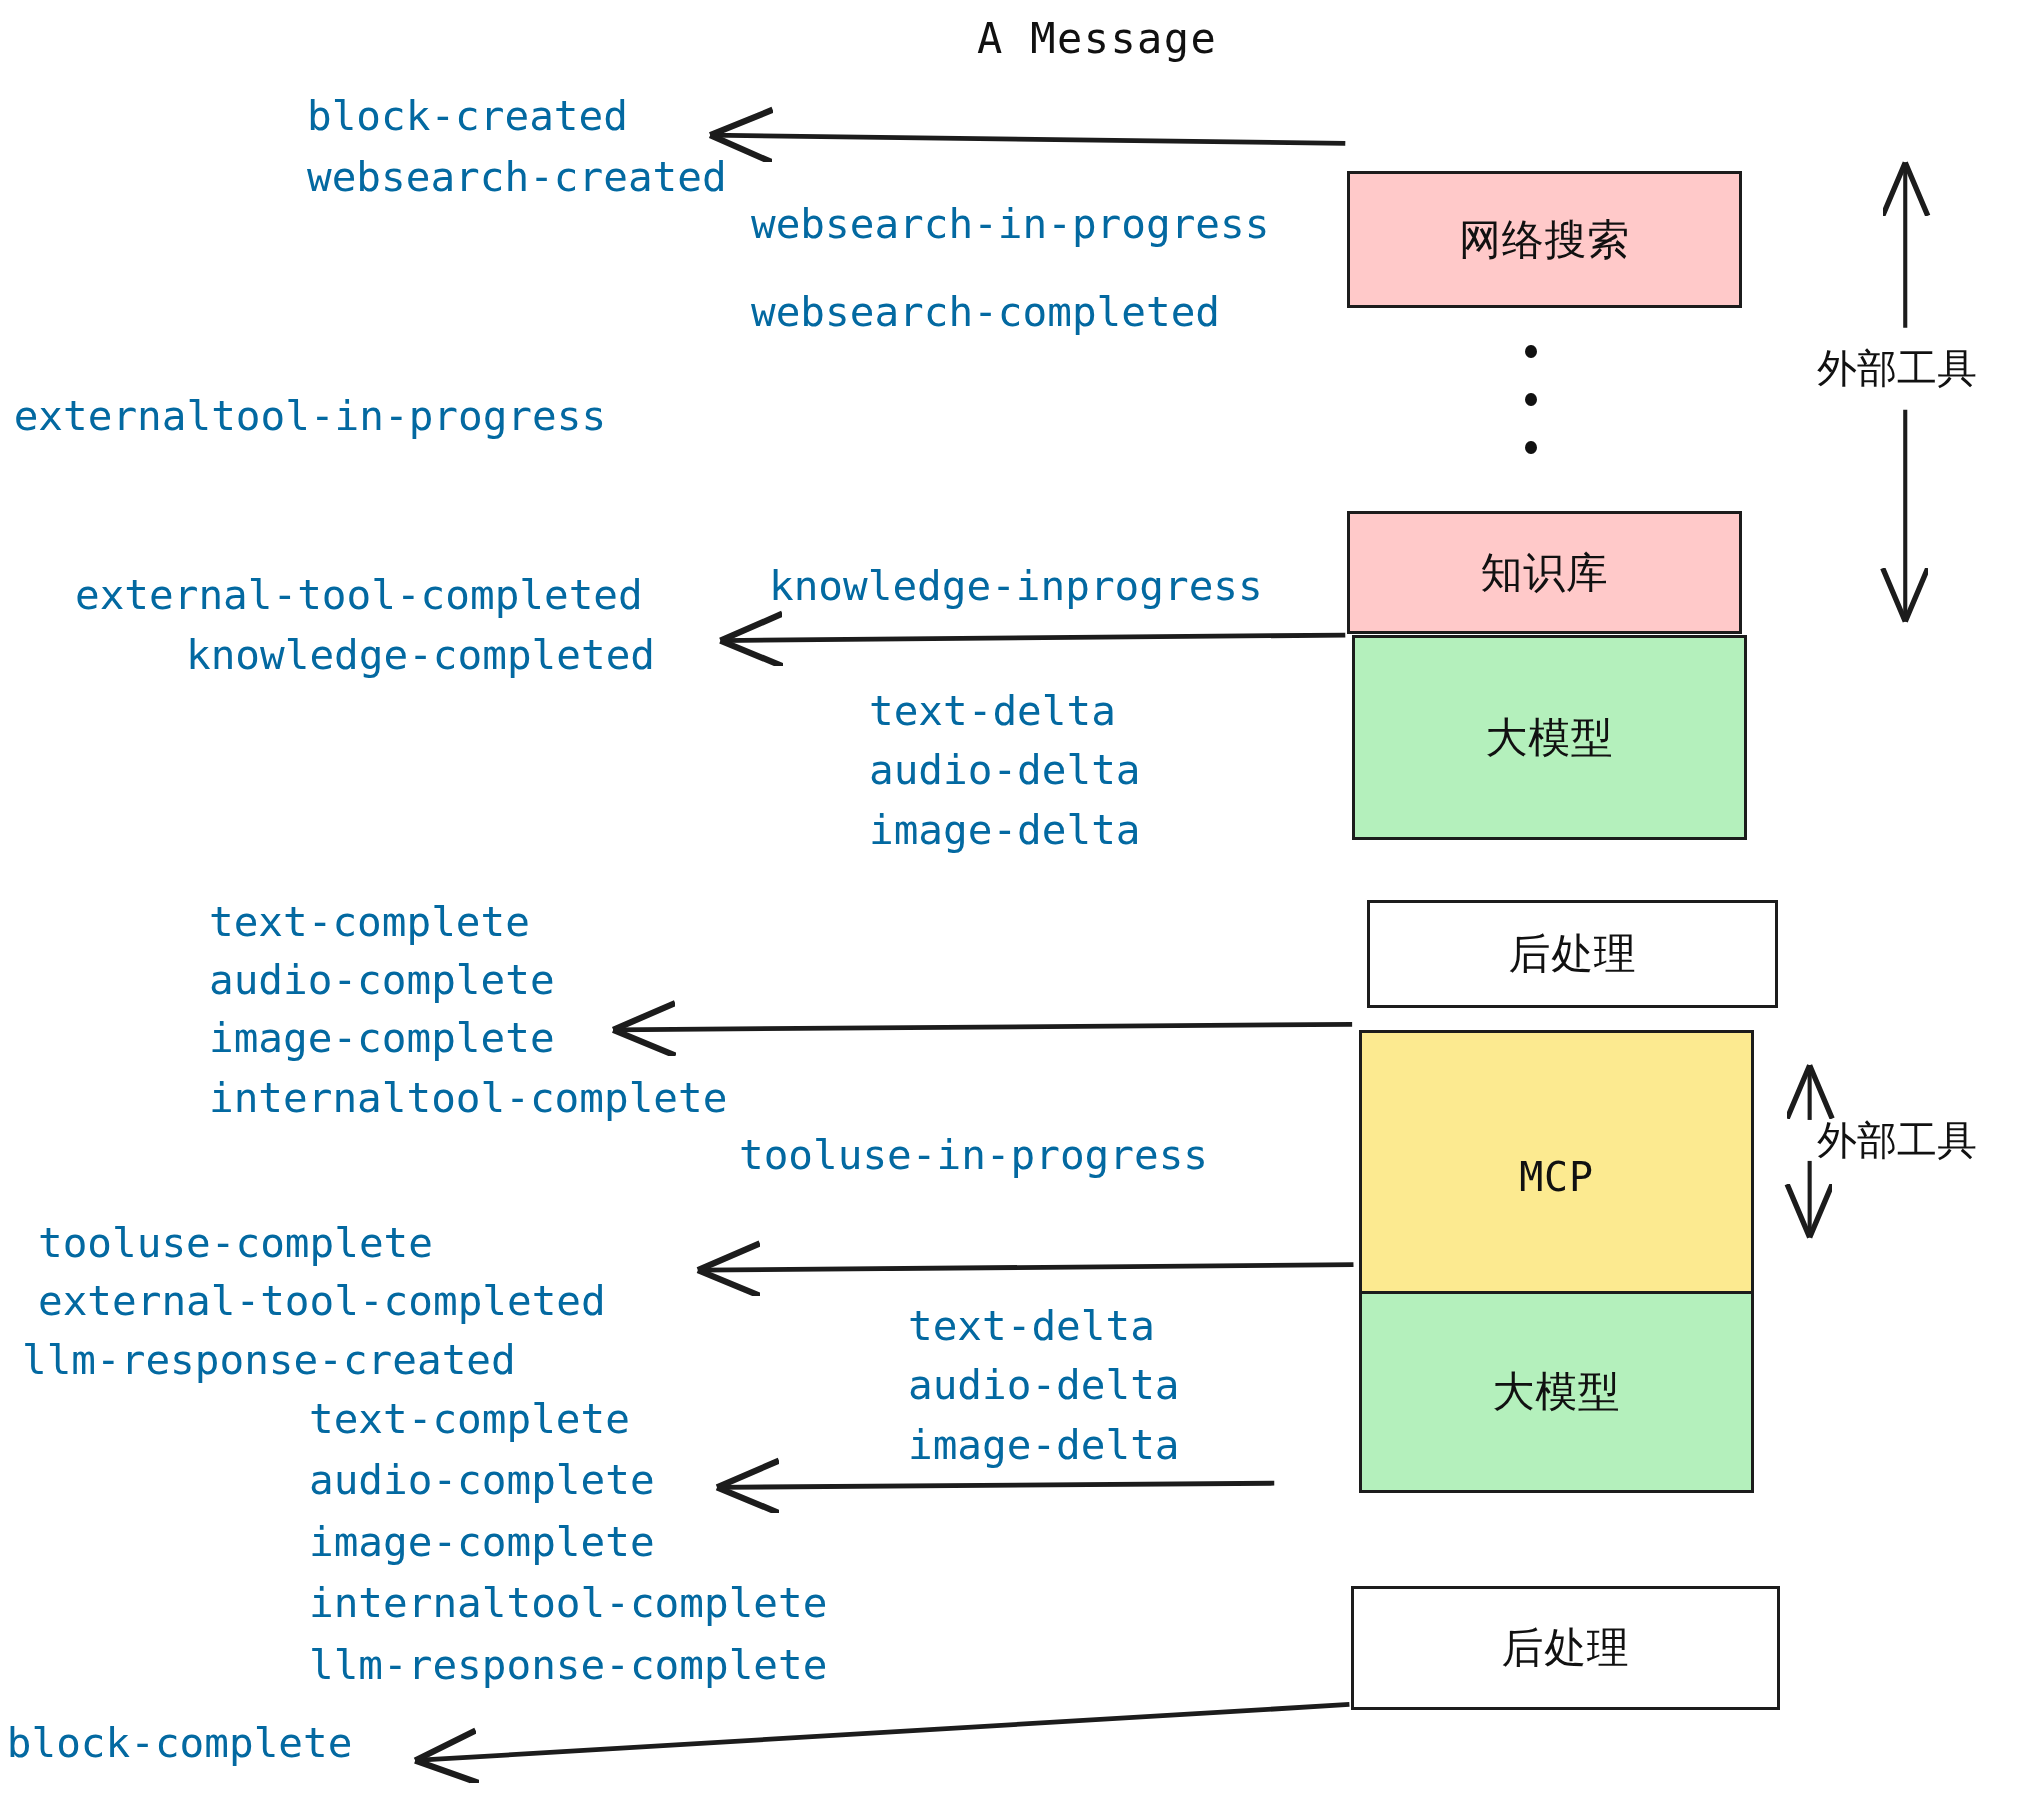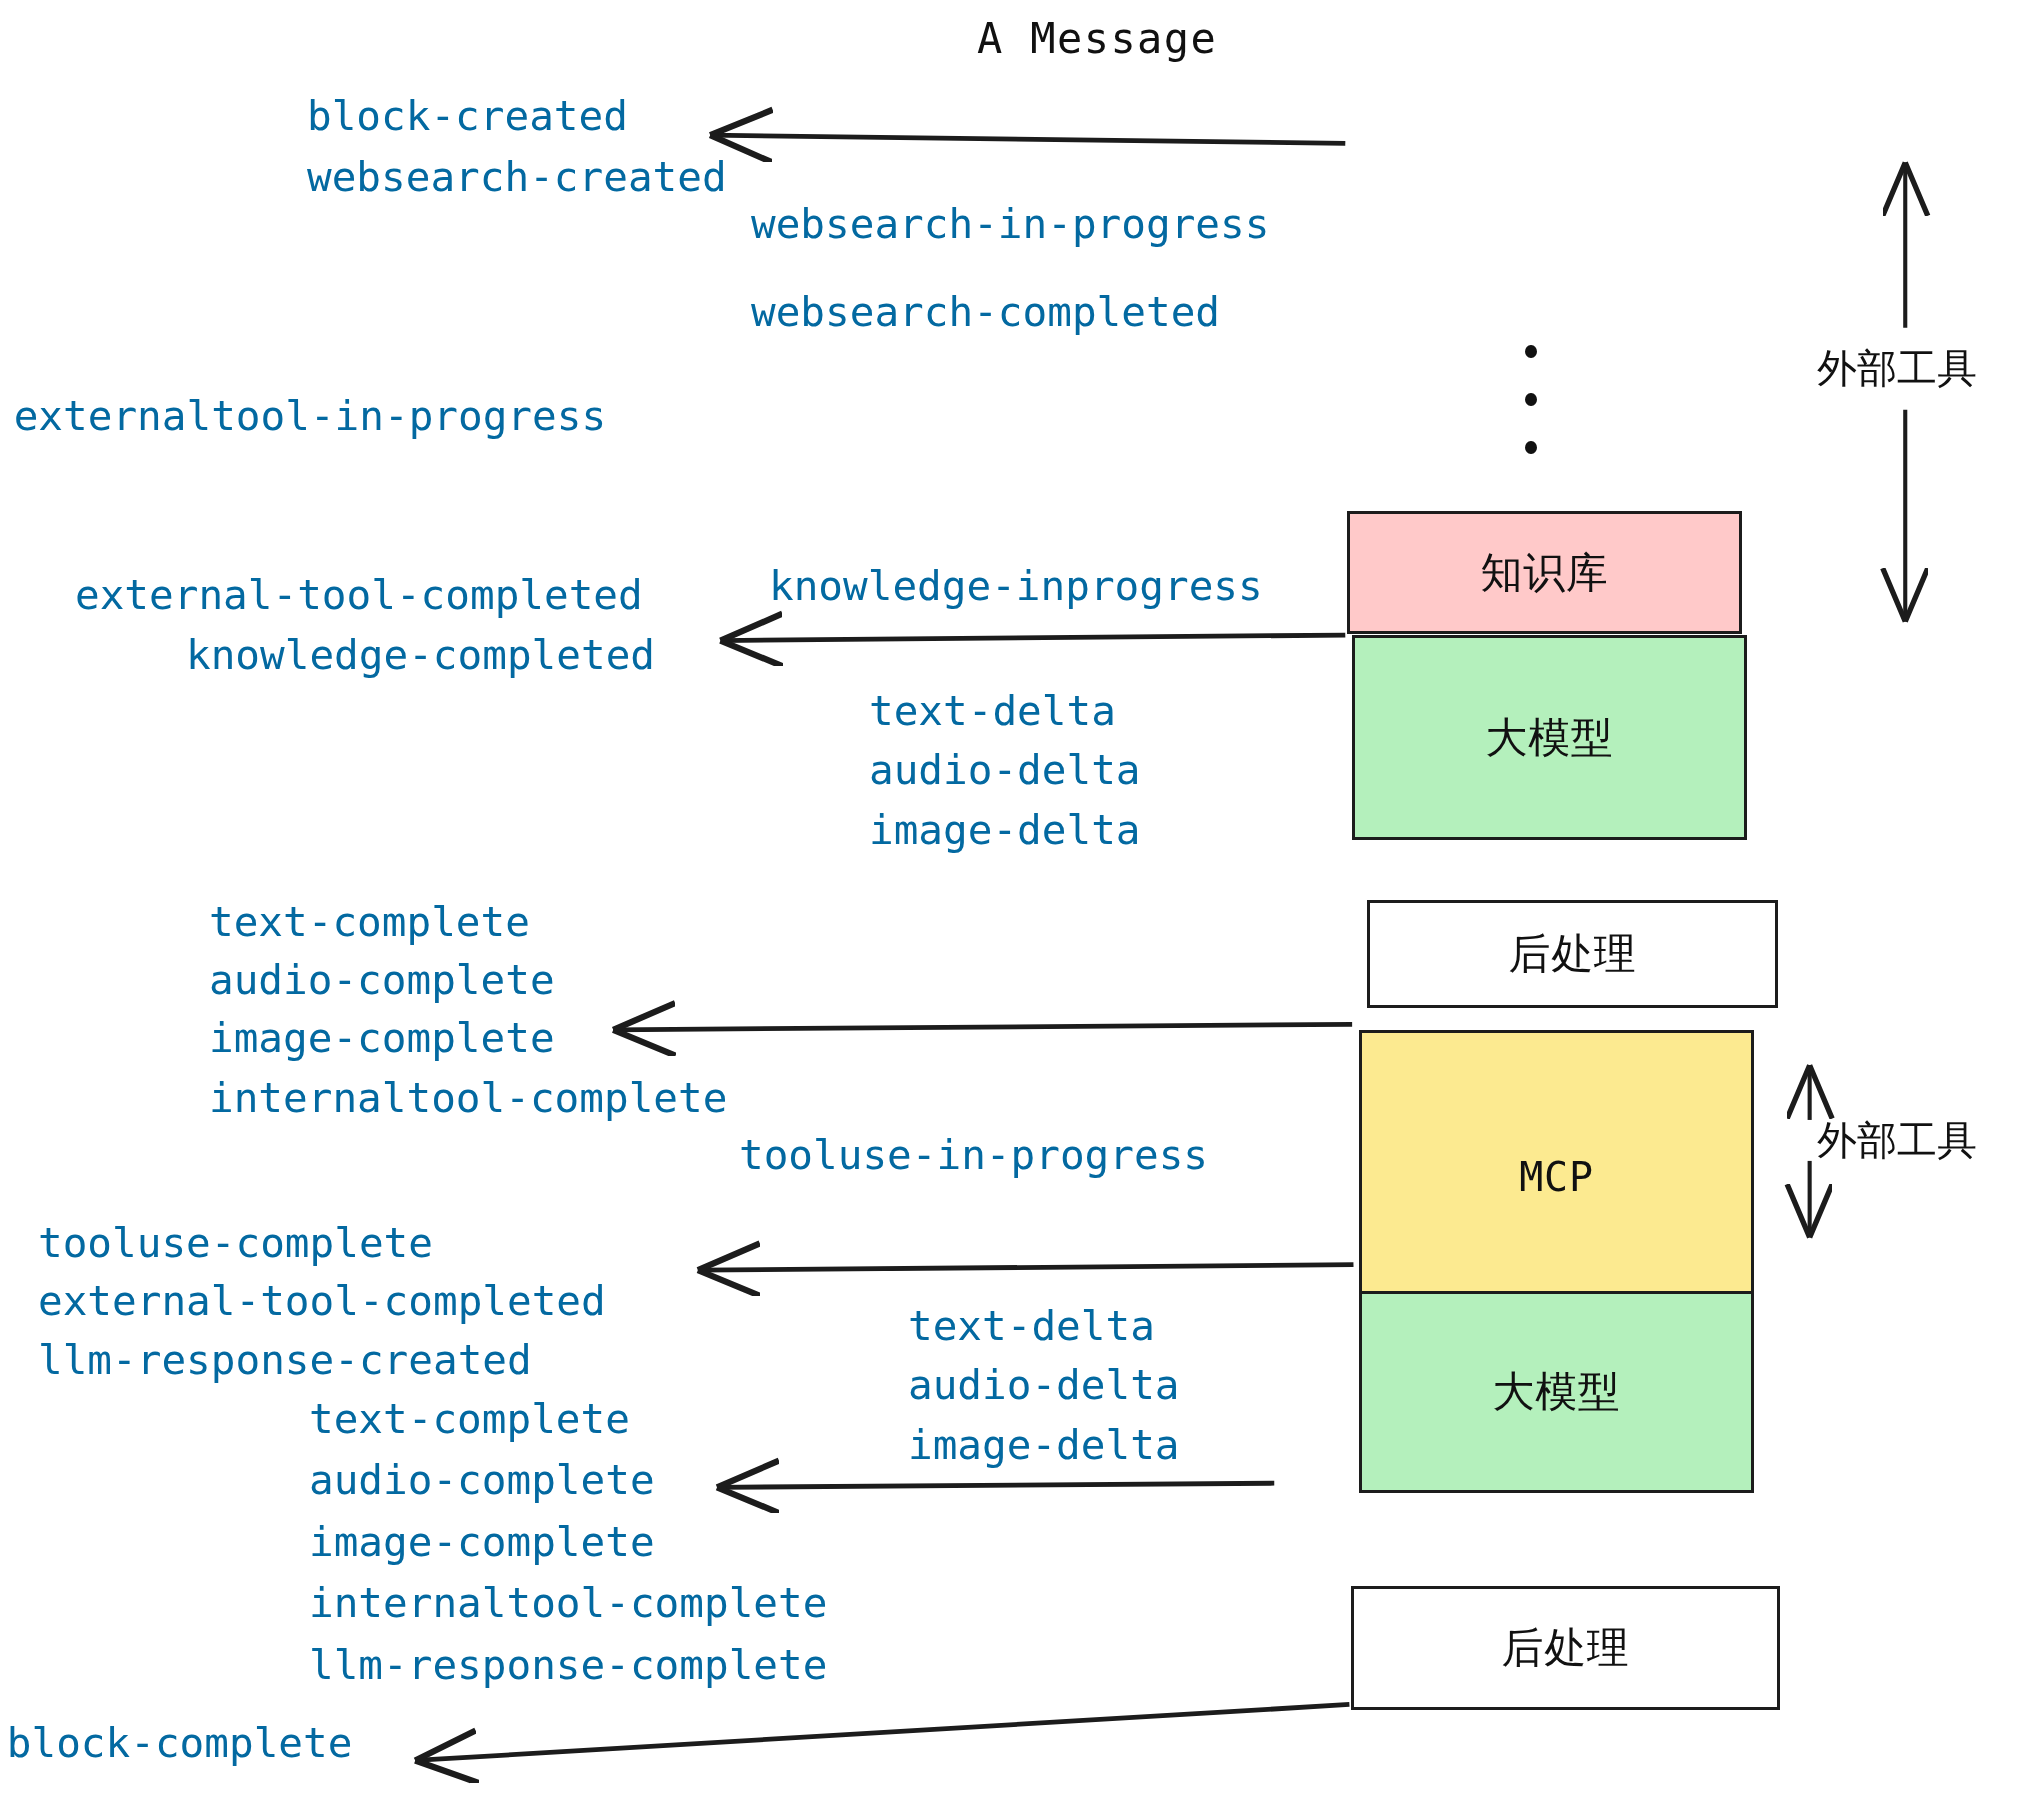--- a/index.html
+++ b/index.html
@@ -81,20 +81,23 @@
     pointer-events: none;
   }
 </style>
 </head>
 <body>
 
 <div id="canvas">
 
   <div class="title">A Message</div>
 
+  <div class="box" style="left:1347px; top:171px; width:395px; height:137px; background:#FFC9C9;">
+    <span>网络搜索</span>
+  </div>
 
   <div class="dots" style="left:1524px; top:345px; width:13.7px; height:109px;">
     <span></span>
     <span></span>
     <span></span>
   </div>
 
   <div class="box" style="left:1347px; top:511px; width:395px; height:123px; background:#FFC9C9;">
     <span>知识库</span>
   </div>
@@ -142,21 +145,21 @@
   <div class="evt" style="left:869px; top:810px;">image-delta</div>
 
   <div class="evt" style="left:209px;  top:902px;">text-complete</div>
   <div class="evt" style="left:209px;  top:960px;">audio-complete</div>
   <div class="evt" style="left:209px;  top:1018px;">image-complete</div>
   <div class="evt" style="left:209px;  top:1078px;">internaltool-complete</div>
   <div class="evt" style="left:739px; top:1135px;">tooluse-in-progress</div>
 
   <div class="evt" style="left:38px;   top:1223px;">tooluse-complete</div>
   <div class="evt" style="left:38px; top:1281px;">external-tool-completed</div>
-  <div class="evt" style="left:38px;   top:1340px;">llm-response-created</div>
+  <div class="evt" style="left:22px;   top:1340px;">llm-response-created</div>
   <div class="evt" style="left:908px; top:1306px;">text-delta</div>
   <div class="evt" style="left:908px; top:1365px;">audio-delta</div>
   <div class="evt" style="left:908px; top:1425px;">image-delta</div>
 
   <div class="evt" style="left:309px;  top:1399px;">text-complete</div>
   <div class="evt" style="left:309px;  top:1460px;">audio-complete</div>
   <div class="evt" style="left:309px;  top:1522px;">image-complete</div>
   <div class="evt" style="left:309px;  top:1583px;">internaltool-complete</div>
   <div class="evt" style="left:309px;  top:1645px;">llm-response-complete</div>
 

